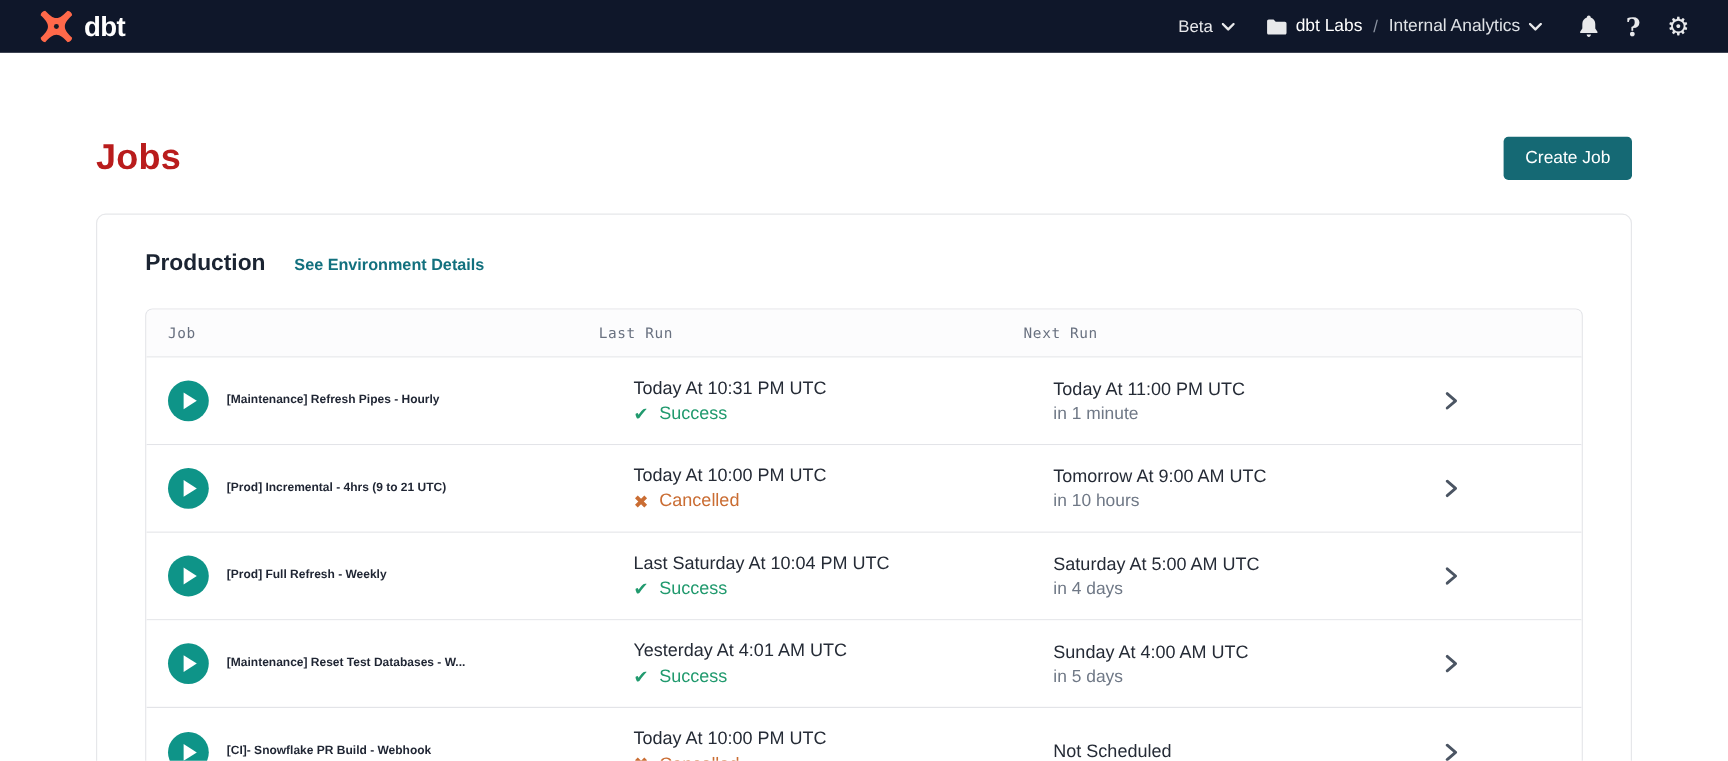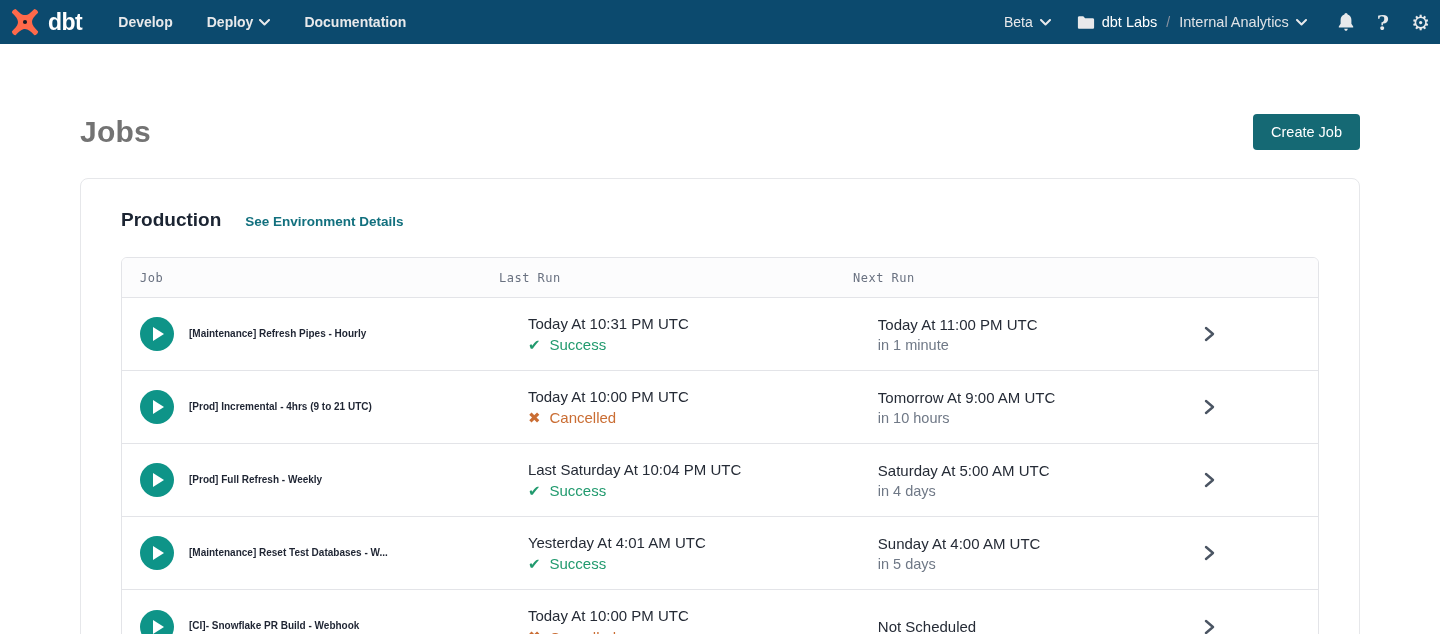--- a/index.html
+++ b/index.html
@@ -1,40 +1,40 @@
 <!DOCTYPE html>
 <html><head>
 <meta charset="utf-8">
 <style>
   * { margin:0; padding:0; box-sizing:border-box; }
   html,body { width:1440px; height:634px; overflow:hidden; background:#ffffff;
     font-family:"Liberation Sans","DejaVu Sans",sans-serif; }
 
   
-  .navbar { height:44px; background:#0c4a6e; display:flex; align-items:center;
-    padding:0 10px; color:#e8e9eb; }
+  .navbar { height:44px; background:#0f172a; display:flex; align-items:center;
+    padding:0 32px; color:#e8e9eb; }
   .logo-wrap { display:flex; align-items:center; gap:8px; margin-right:36px; cursor:pointer; }
   .logo-text { color:#ffffff; font-weight:bold; font-size:23px; letter-spacing:-0.5px; }
   .nav-links { display:flex; align-items:center; gap:34px; }
   .nav-link { font-size:14px; font-weight:600; color:#e8e9eb; display:flex; align-items:center;
     gap:6px; cursor:pointer; }
   .nav-right { margin-left:auto; display:flex; align-items:center; gap:26px; }
   .nav-chip { display:flex; align-items:center; gap:7px; font-size:14px; cursor:pointer; }
   .acct-name { font-weight:400; font-size:14.5px; color:#ffffff; }
   .acct-sep { color:#8b93a1; padding:0 2px; }
   .proj-name { font-size:14.5px; color:#dfe2e6; }
   .nav-icons { display:flex; align-items:center; gap:22px; margin-left:4px; }
   .nav-icon-btn { display:flex; align-items:center; justify-content:center; cursor:pointer; }
   .q-icon { font-size:21px; font-weight:bold; color:#e8e9eb; font-family:"DejaVu Serif",serif; }
   .gear-glyph { font-size:21px; color:#e8e9eb; line-height:1; }
 
   
   .page-header { display:flex; align-items:center; justify-content:space-between;
     padding:70px 80px 28px 80px; }
-  .page-title { font-size:30px; font-weight:700; color:#737373; letter-spacing:0.2px; }
+  .page-title { font-size:30px; font-weight:700; color:#b91c1c; letter-spacing:0.2px; }
   .create-job-btn { background:#156974; color:#ffffff; border:none; border-radius:4px;
     font-size:14.5px; font-family:inherit; padding:10px 18px; cursor:pointer; font-weight:400; }
 
   
   .env-card { margin:0 80px; border:1px solid #e6e7ea; border-radius:8px;
     background:#ffffff; height:600px; padding:30px 40px; }
   .env-header { display:flex; align-items:baseline; gap:24px; margin-bottom:26px; }
   .env-name { font-size:19px; font-weight:700; color:#1b2432; }
   .env-link { font-size:13.5px; font-weight:700; color:#12707e; cursor:pointer; text-decoration:none; }
 
@@ -73,30 +73,20 @@
 
 <div class="navbar">
   <div class="logo-wrap">
     <span style="display:flex;">
       <svg width="30" height="30" viewBox="0 0 32 32">
         <path fill="#ff694a" d="M6 2 C10 6 12.5 8.5 16 8.5 C19.5 8.5 22 6 26 2 C28.2 2.2 29.8 3.8 30 6 C26 10 23.5 12.5 23.5 16 C23.5 19.5 26 22 30 26 C29.8 28.2 28.2 29.8 26 30 C22 26 19.5 23.5 16 23.5 C12.5 23.5 10 26 6 30 C3.8 29.8 2.2 28.2 2 26 C6 22 8.5 19.5 8.5 16 C8.5 12.5 6 10 2 6 C2.2 3.8 3.8 2.2 6 2 Z"></path>
         <circle cx="16" cy="16" r="2.2" fill="#161b26"></circle>
       </svg>
     </span>
     <span class="logo-text">dbt</span>
-  </div>
-  <div class="nav-links">
-    <span class="nav-link">Develop</span>
-    <span class="nav-link">
-      <span>Deploy</span>
-      <svg width="11" height="7" viewBox="0 0 11 7">
-          <polyline points="1,1 5.5,5.5 10,1" fill="none" stroke="#e8e9eb" stroke-width="2" stroke-linecap="round" stroke-linejoin="round"></polyline>
-        </svg>
-    </span>
-    <span class="nav-link">Documentation</span>
   </div>
   <div class="nav-right">
     <span class="nav-chip">
       <span>Beta</span>
       <svg width="11" height="7" viewBox="0 0 11 7">
           <polyline points="1,1 5.5,5.5 10,1" fill="none" stroke="#e8e9eb" stroke-width="2" stroke-linecap="round" stroke-linejoin="round"></polyline>
         </svg>
     </span>
     <span class="nav-chip">
       <svg width="18" height="15" viewBox="0 0 20 16">

